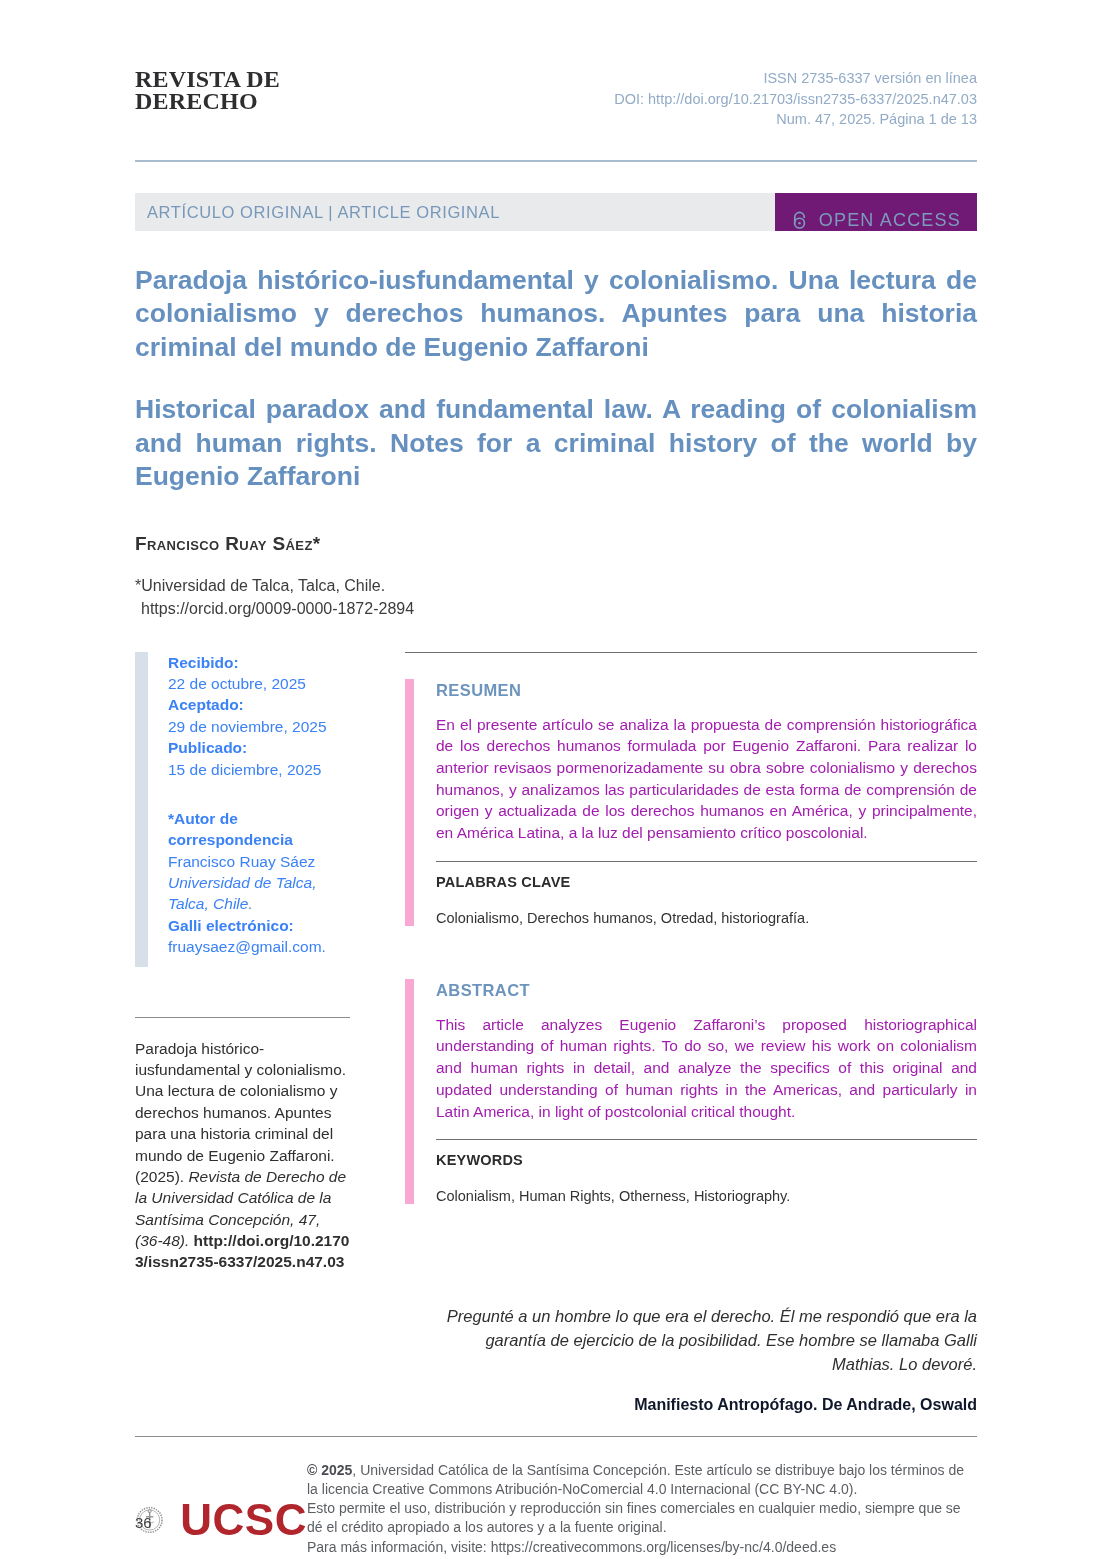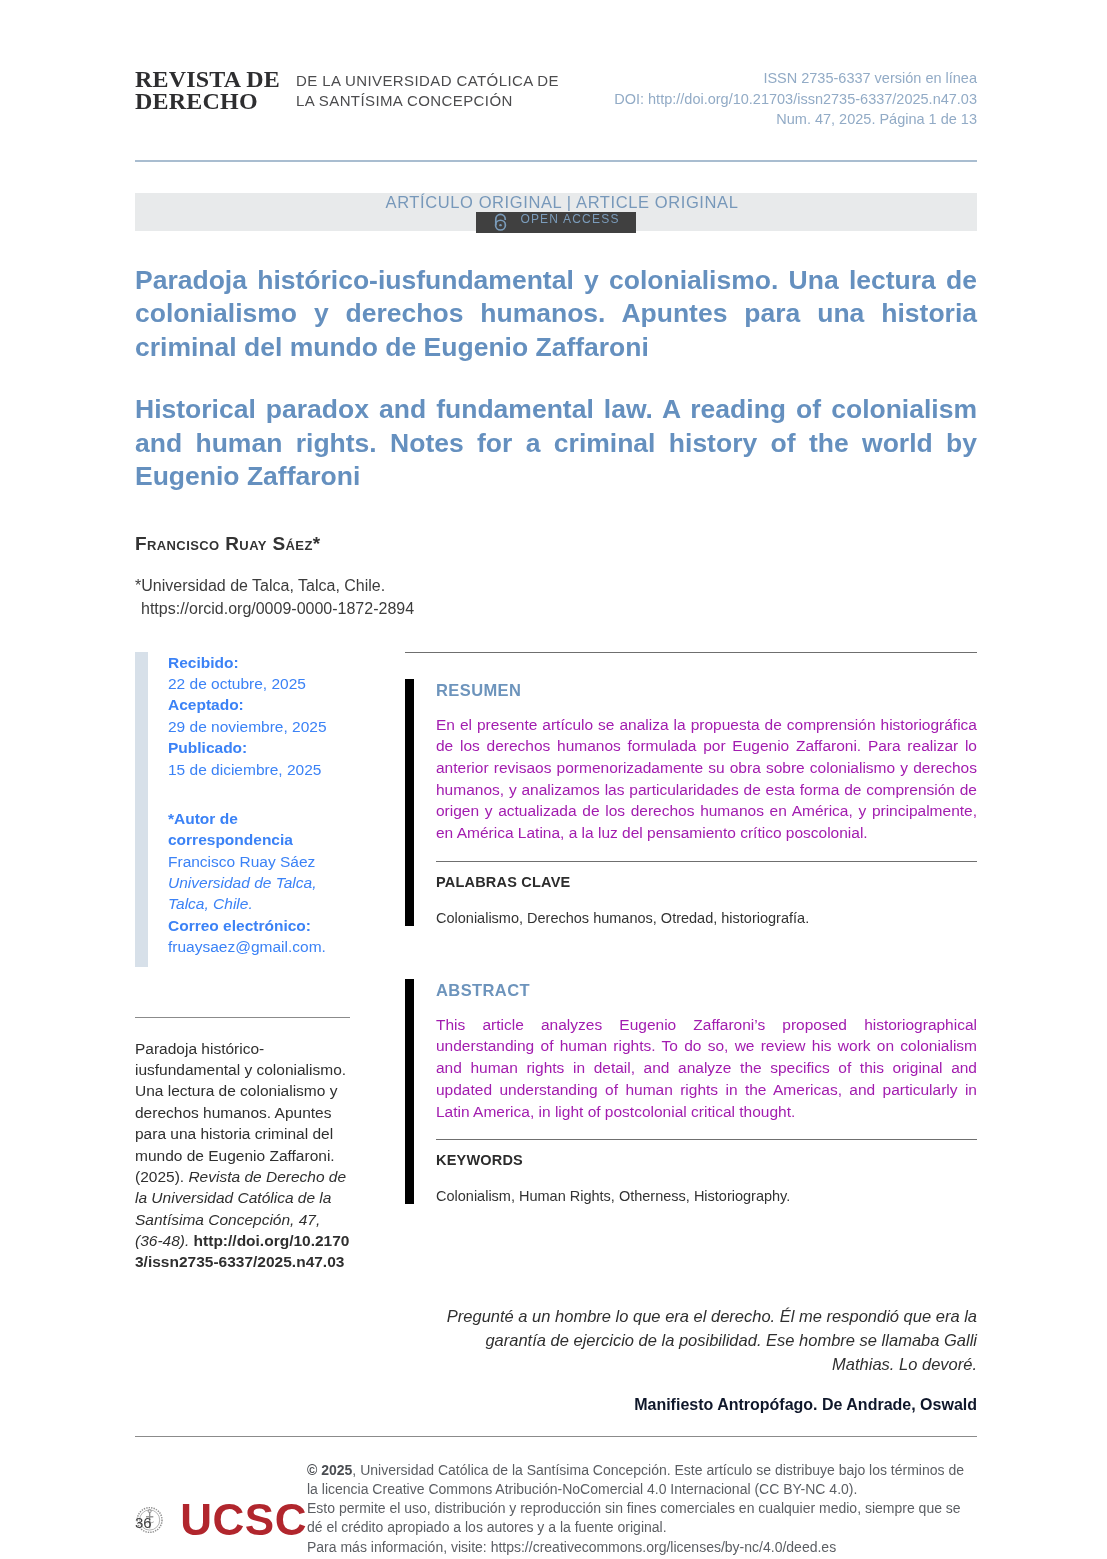--- a/index.html
+++ b/index.html
@@ -19,26 +19,26 @@
   }
   .brand-sub {
     font-size: 15px; line-height: 1.3; color: #4c4c4e; letter-spacing: 0.4px; padding-top: 3px;
   }
   .header-meta { text-align: right; font-size: 14.5px; line-height: 1.42; color: #92abc6; }
   .header-rule { border: 0; border-top: 2px solid #a9bdd0; margin-top: 26px; }
 
   
   .banner {
     margin-top: 31px; background: #e8eaeb; height: 38px;
-    display: flex; align-items: center; justify-content: space-between; flex-direction: column;
+    display: flex; align-items: center; justify-content: space-between;
   }
   .banner-label { color: #7798ba; font-size: 16.5px; letter-spacing: 0.6px; padding-left: 12px; }
   .open-access {
-    background: #404040; height: 38px; display: flex; align-items: flex-start; gap: 9px;
-    padding: 0 16px 0 14px; color: #7b9cbb; font-size: 12px; letter-spacing: 1.2px;
+    background: #701a75; height: 38px; display: flex; align-items: flex-end; gap: 9px;
+    padding: 0 16px 0 14px; color: #7b9cbb; font-size: 18px; letter-spacing: 1.2px;
   }
   .oa-icon { display: block; }
 
   
   .title-es {
     margin-top: 33px; color: #6590bf; font-weight: 700; font-size: 26.5px;
     line-height: 1.26; text-align: justify;
   }
   .title-en {
     margin-top: 29px; color: #6590bf; font-weight: 700; font-size: 26.5px;
@@ -61,21 +61,21 @@
     font-size: 15.5px; line-height: 1.38; color: #3b82f6; min-height: 315px;
   }
   .meta-label { font-weight: 700; }
   .meta-gap { height: 28px; }
   .ital { font-style: italic; }
   .left-rule { border: 0; border-top: 1.5px solid #8b8b8b; margin-top: 50px; }
   .citation { margin-top: 20px; font-size: 15.5px; line-height: 1.38; color: #2f2f2f; }
   .citation .doi-bold { font-weight: 700; word-break: break-all; }
 
   .col-rule { border: 0; border-top: 1.5px solid #6f6f6f; }
-  .abstract-block { border-left: 9px solid #000000; padding-left: 22px; margin-top: 26px; }
+  .abstract-block { border-left: 9px solid #f9a8d4; padding-left: 22px; margin-top: 26px; }
   .abs-heading { color: #6d94bc; font-weight: 700; font-size: 16.5px; letter-spacing: 0.4px; padding-top: 2px; }
   .abs-body {
     margin-top: 14px; font-size: 15.5px; line-height: 1.4; text-align: justify; color: #a21caf;
   }
   .inner-rule { border: 0; border-top: 1.3px solid #6f6f6f; margin-top: 17px; }
   .kw-label { margin-top: 12px; font-weight: 700; font-size: 14.5px; color: #2c2c2c; letter-spacing: 0.2px; }
   .kw-text { margin-top: 20px; font-size: 14.5px; color: #333; }
   .block-gap { height: 27px; }
 
   
@@ -95,24 +95,20 @@
 </head>
 <body>
 
 <div class="page">
 
   <div class="header">
     <div class="brand">
       <div class="brand-logo">
         <div>REVISTA DE</div>
         <div>DERECHO</div>
-      </div>
-      <div class="brand-sub">
-        <div>DE LA UNIVERSIDAD CATÓLICA DE</div>
-        <div>LA SANTÍSIMA CONCEPCIÓN</div>
       </div>
     </div>
     <div class="header-meta">
       <div>ISSN 2735-6337 versión en línea</div>
       <div>DOI: http://doi.org/10.21703/issn2735-6337/2025.n47.03</div>
       <div>Num. 47, 2025. Página 1 de 13</div>
     </div>
   </div>
   <hr class="header-rule">
 
@@ -144,21 +140,21 @@
         <div class="meta-label">Recibido:</div>
         <div>22 de octubre, 2025</div>
         <div class="meta-label">Aceptado:</div>
         <div>29 de noviembre, 2025</div>
         <div class="meta-label">Publicado:</div>
         <div>15 de diciembre, 2025</div>
         <div class="meta-gap"></div>
         <div class="meta-label">*Autor de correspondencia</div>
         <div>Francisco Ruay Sáez</div>
         <div class="ital">Universidad de Talca, Talca, Chile.</div>
-        <div class="meta-label">Correo electrónico:</div>
+        <div class="meta-label">Galli electrónico:</div>
         <div>fruaysaez@gmail.com.</div>
       </div>
       <hr class="left-rule">
       <div class="citation">
         <span>Paradoja histórico-iusfundamental y colonialismo. Una lectura de colonialismo y derechos humanos. Apuntes para una historia criminal del mundo de Eugenio Zaffaroni. (2025). </span><span class="ital">Revista de Derecho de la Universidad Católica de la Santísima Concepción, 47, (36-48). </span><span class="doi-bold">http://doi.org/10.21703/issn2735-6337/2025.n47.03</span>
       </div>
     </div>
 
     <div class="col-right">
       <hr class="col-rule">

